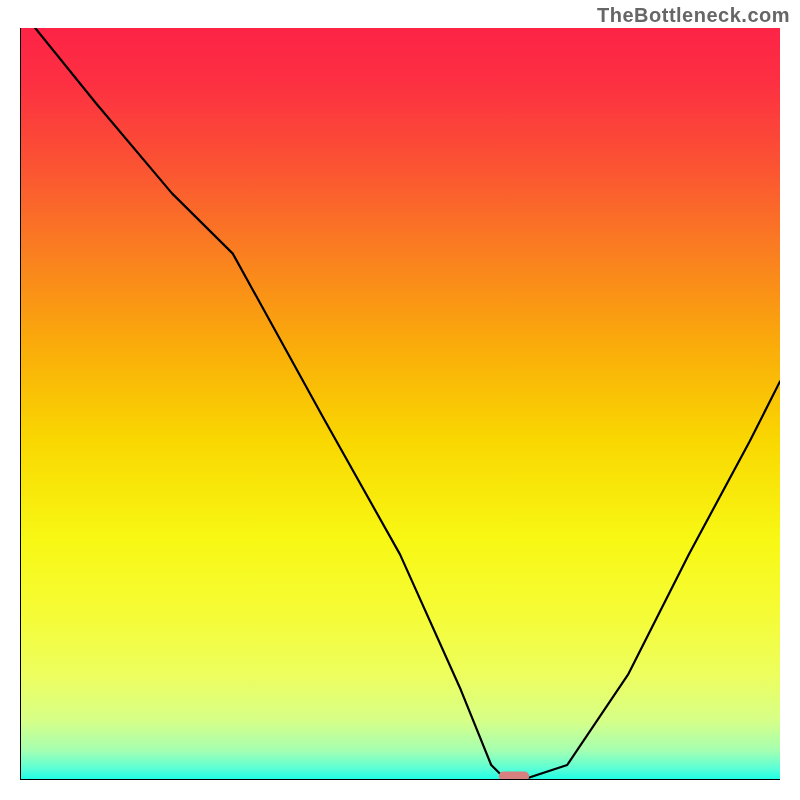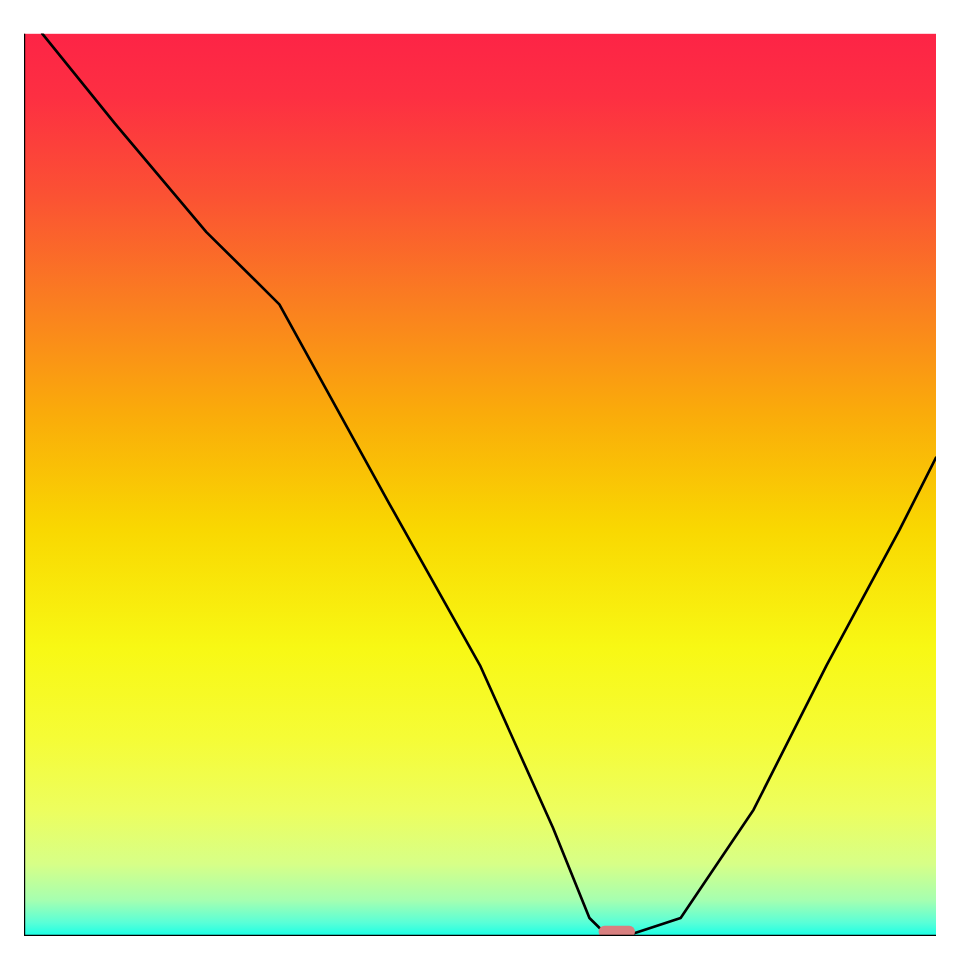--- a/index.html
+++ b/index.html
@@ -6,20 +6,21 @@
   body { width: 800px; height: 800px; overflow: hidden; font-family: Arial, sans-serif; }
   .container { position: relative; width: 800px; height: 800px; background: #fff; }
   .watermark { position: absolute; top: 4px; right: 10px; font-size: 20px; font-weight: bold; color: #666; letter-spacing: 0.5px; }
   .plot { position: absolute; left: 20px; top: 28px; width: 760px; height: 752px; }
   .plot svg { display: block; }
 </style>
 </head>
 <body>
 
 <div class="container">
+  <div class="watermark">TheBottleneck.com</div>
   <div class="plot">
     <svg id="chart-svg" width="760" height="752" viewBox="0 0 760 752">
         <defs>
           <linearGradient id="bg-grad" x1="0" y1="0" x2="0" y2="1">
             <stop offset="0%" stop-color="#fd2446"></stop>
             <stop offset="7.000000000000001%" stop-color="#fd2f42"></stop>
             <stop offset="18%" stop-color="#fb5233"></stop>
             <stop offset="30%" stop-color="#fa7f20"></stop>
             <stop offset="42%" stop-color="#faab0a"></stop>
             <stop offset="55.00000000000001%" stop-color="#f9d801"></stop>

